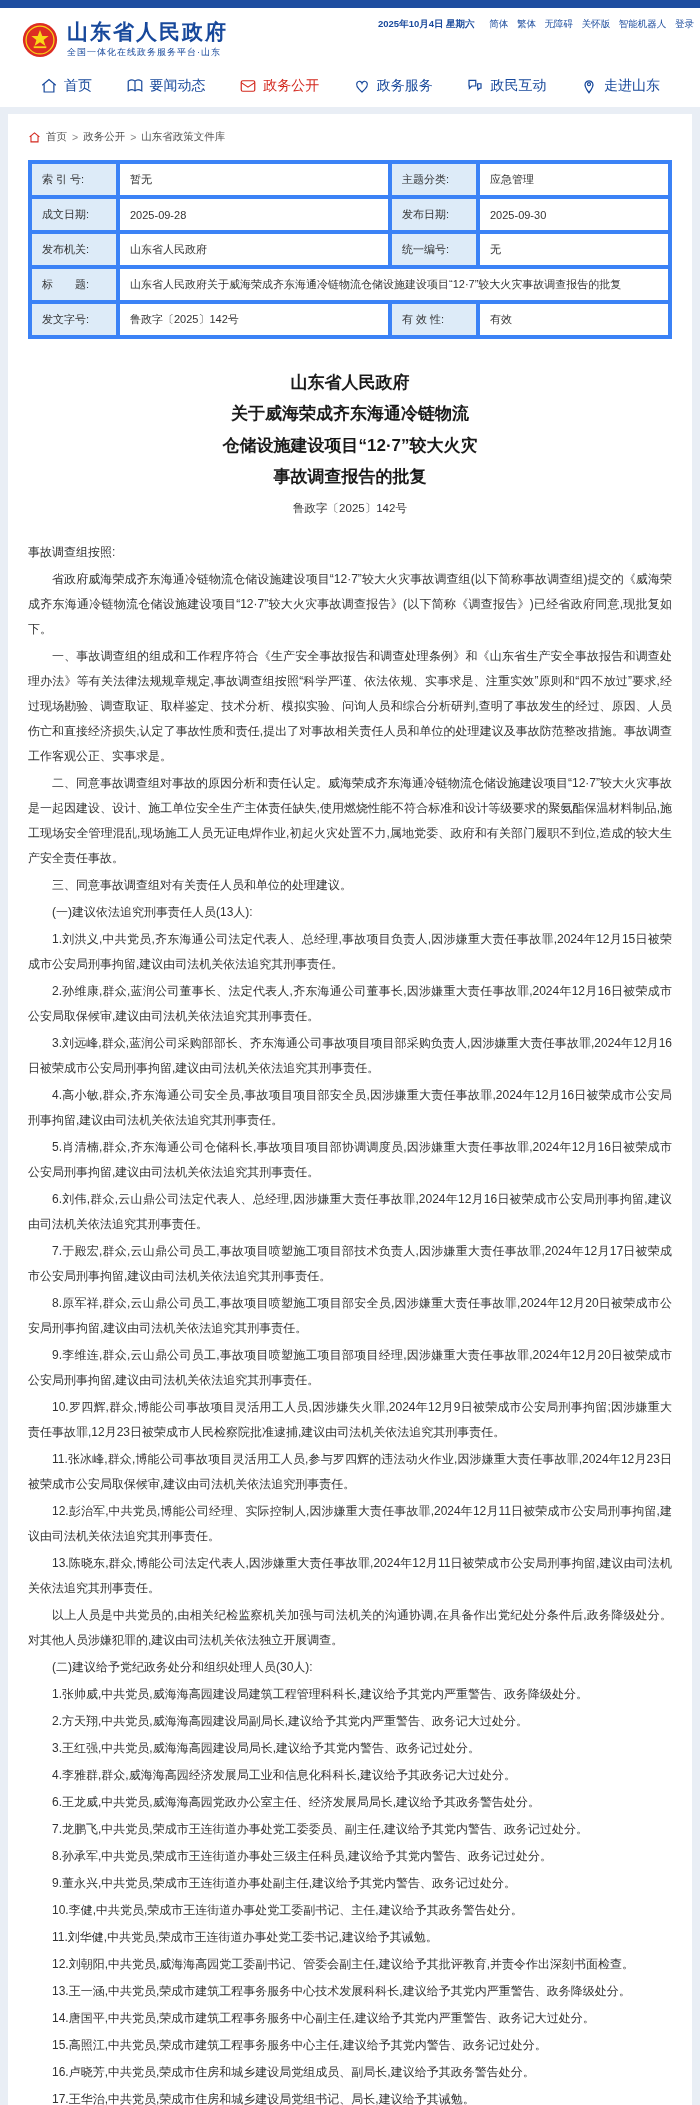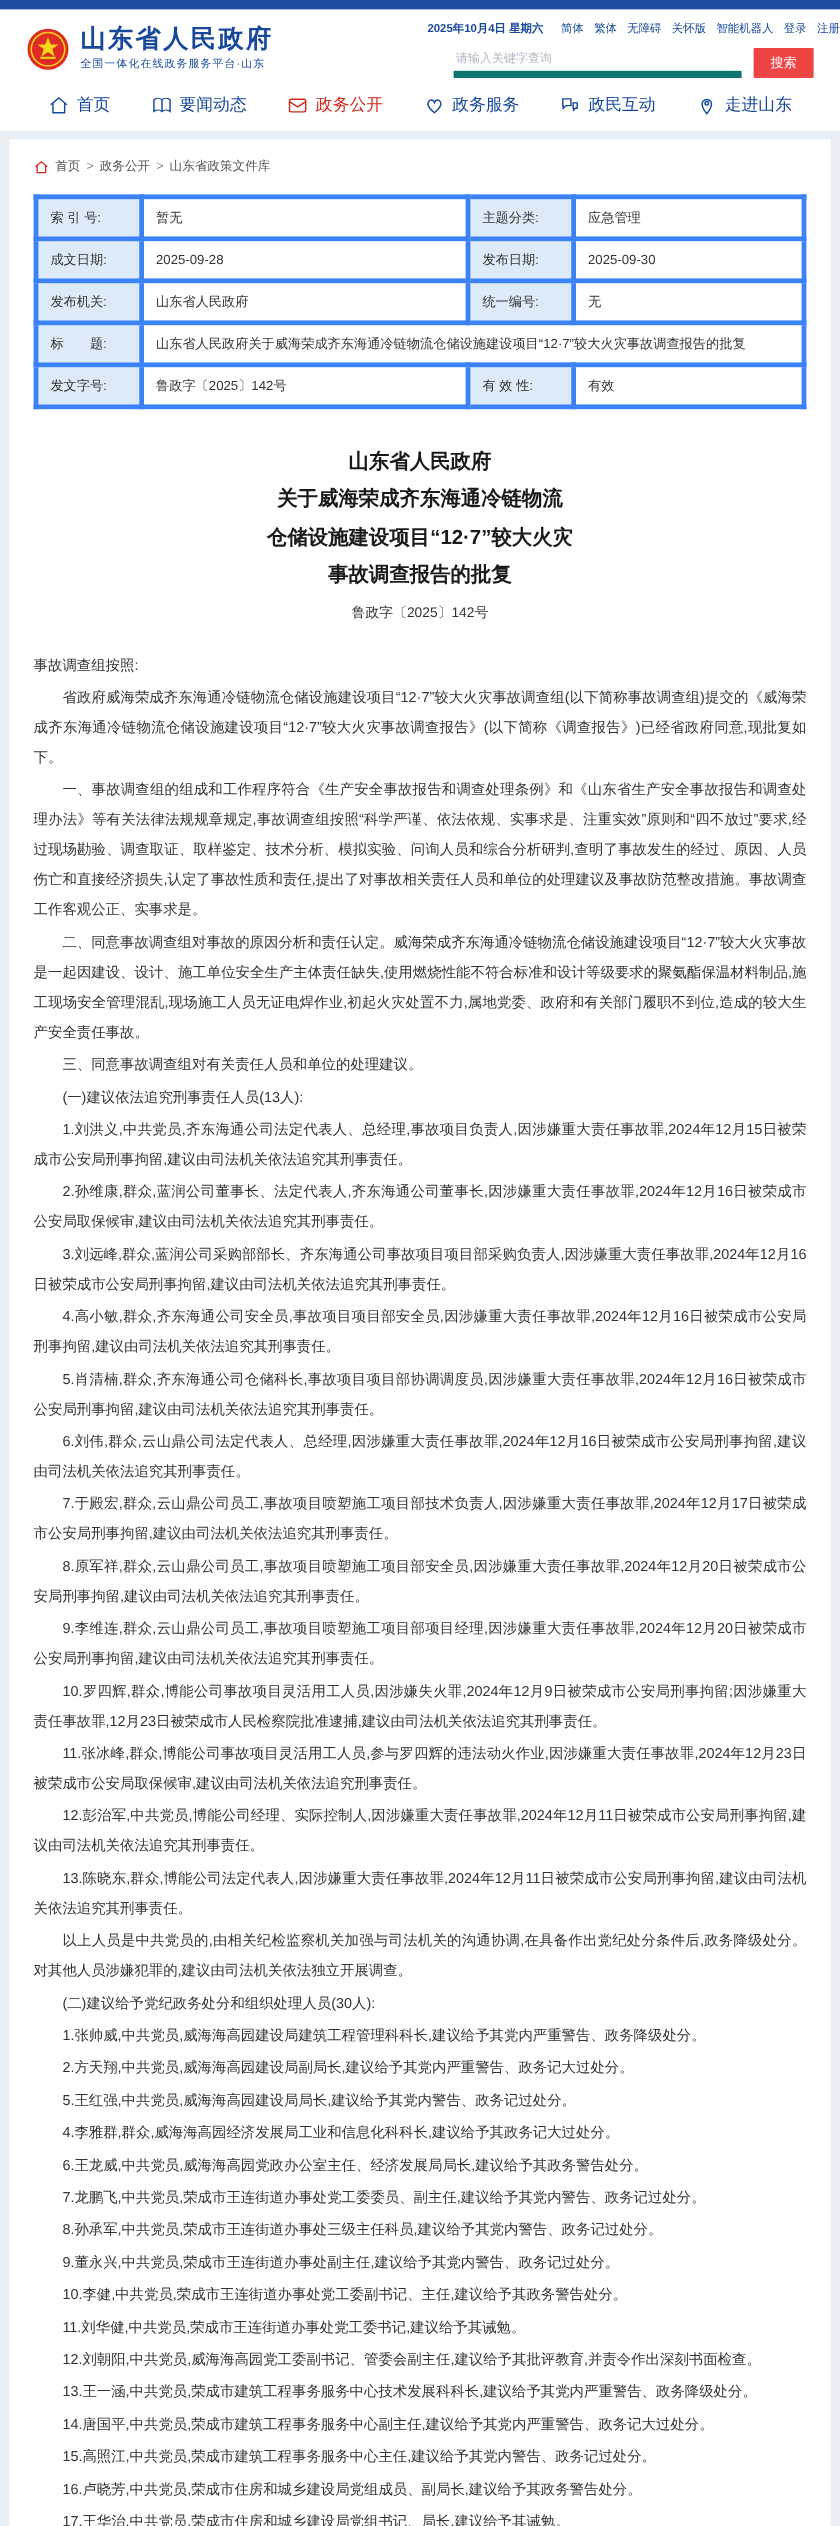--- a/index.html
+++ b/index.html
@@ -12,21 +12,21 @@
   }
   
   .top-strip { height:8px; background:#1e4da0; }
 
   
   .header { background:#fff; padding:8px 22px 4px 22px; display:flex; justify-content:space-between; }
   .brand { display:flex; align-items:center; gap:9px; cursor:pointer; }
   .emblem { width:36px; height:36px; flex:0 0 auto; }
   .brand-text .site-name { color:#17489b; font-size:21px; font-weight:bold; letter-spacing:2px; line-height:1.1; }
   .brand-text .site-sub { color:#17489b; font-size:9px; letter-spacing:1px; margin-top:3px; font-weight:normal; }
-  .header-right { display:flex; flex-direction:column; align-items:center; width:300px; }
+  .header-right { display:flex; flex-direction:row; align-items:flex-start; width:300px; }
   .util-bar { font-size:9.5px; color:#17489b; white-space:nowrap; margin-top:2px; }
   .util-bar .date { margin-right:6px; font-weight:bold; }
   .util-bar a { color:#17489b; text-decoration:none; margin-left:6px; cursor:pointer; }
   .search-row { display:flex; margin-top:9px; width:100%; }
   .search-input { flex:1; border:none; border-bottom:6px solid #0f766e; font-size:10px; padding:4px 2px; color:#333; outline:none; background:transparent; }
   .search-input::placeholder { color:#b0b8c3; }
   .search-btn { background:#ef4444; color:#fff; border:none; font-size:11px; padding:4px 14px; margin-left:10px; cursor:pointer; border-radius:1px; }
 
   
   .nav { background:#fff; display:flex; justify-content:space-between; padding:10px 40px 12px 40px; }
@@ -208,21 +208,21 @@
         <p>8.原军祥,群众,云山鼎公司员工,事故项目喷塑施工项目部安全员,因涉嫌重大责任事故罪,2024年12月20日被荣成市公安局刑事拘留,建议由司法机关依法追究其刑事责任。</p>
         <p>9.李维连,群众,云山鼎公司员工,事故项目喷塑施工项目部项目经理,因涉嫌重大责任事故罪,2024年12月20日被荣成市公安局刑事拘留,建议由司法机关依法追究其刑事责任。</p>
         <p>10.罗四辉,群众,博能公司事故项目灵活用工人员,因涉嫌失火罪,2024年12月9日被荣成市公安局刑事拘留;因涉嫌重大责任事故罪,12月23日被荣成市人民检察院批准逮捕,建议由司法机关依法追究其刑事责任。</p>
         <p>11.张冰峰,群众,博能公司事故项目灵活用工人员,参与罗四辉的违法动火作业,因涉嫌重大责任事故罪,2024年12月23日被荣成市公安局取保候审,建议由司法机关依法追究刑事责任。</p>
         <p>12.彭治军,中共党员,博能公司经理、实际控制人,因涉嫌重大责任事故罪,2024年12月11日被荣成市公安局刑事拘留,建议由司法机关依法追究其刑事责任。</p>
         <p>13.陈晓东,群众,博能公司法定代表人,因涉嫌重大责任事故罪,2024年12月11日被荣成市公安局刑事拘留,建议由司法机关依法追究其刑事责任。</p>
         <p>以上人员是中共党员的,由相关纪检监察机关加强与司法机关的沟通协调,在具备作出党纪处分条件后,政务降级处分。对其他人员涉嫌犯罪的,建议由司法机关依法独立开展调查。</p>
         <p>(二)建议给予党纪政务处分和组织处理人员(30人):</p>
         <p>1.张帅威,中共党员,威海海高园建设局建筑工程管理科科长,建议给予其党内严重警告、政务降级处分。</p>
         <p>2.方天翔,中共党员,威海海高园建设局副局长,建议给予其党内严重警告、政务记大过处分。</p>
-        <p>5.王红强,中共党员,威海海高园建设局局长,建议给予其党内警告、政务记过处分。</p>
+        <p>3.王红强,中共党员,威海海高园建设局局长,建议给予其党内警告、政务记过处分。</p>
         <p>4.李雅群,群众,威海海高园经济发展局工业和信息化科科长,建议给予其政务记大过处分。</p>
         <p>6.王龙威,中共党员,威海海高园党政办公室主任、经济发展局局长,建议给予其政务警告处分。</p>
         <p>7.龙鹏飞,中共党员,荣成市王连街道办事处党工委委员、副主任,建议给予其党内警告、政务记过处分。</p>
         <p>8.孙承军,中共党员,荣成市王连街道办事处三级主任科员,建议给予其党内警告、政务记过处分。</p>
         <p>9.董永兴,中共党员,荣成市王连街道办事处副主任,建议给予其党内警告、政务记过处分。</p>
         <p>10.李健,中共党员,荣成市王连街道办事处党工委副书记、主任,建议给予其政务警告处分。</p>
         <p>11.刘华健,中共党员,荣成市王连街道办事处党工委书记,建议给予其诫勉。</p>
         <p>12.刘朝阳,中共党员,威海海高园党工委副书记、管委会副主任,建议给予其批评教育,并责令作出深刻书面检查。</p>
         <p>13.王一涵,中共党员,荣成市建筑工程事务服务中心技术发展科科长,建议给予其党内严重警告、政务降级处分。</p>
         <p>14.唐国平,中共党员,荣成市建筑工程事务服务中心副主任,建议给予其党内严重警告、政务记大过处分。</p>

